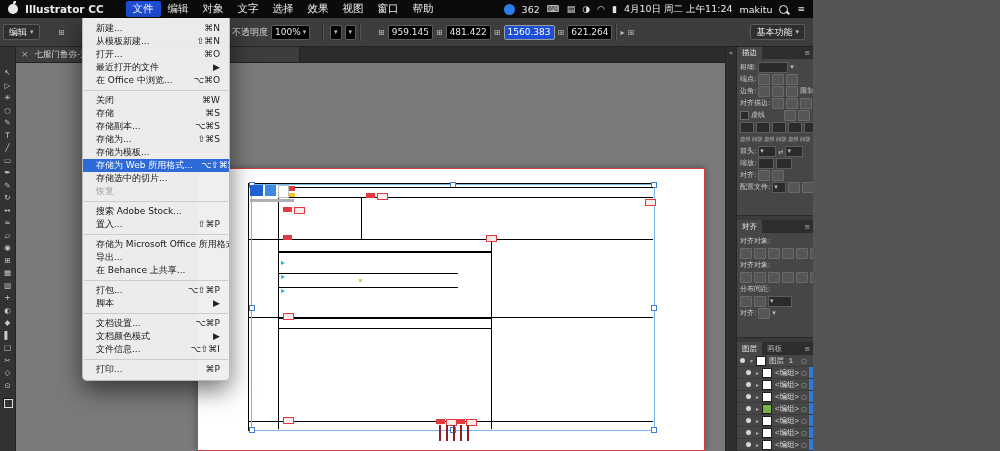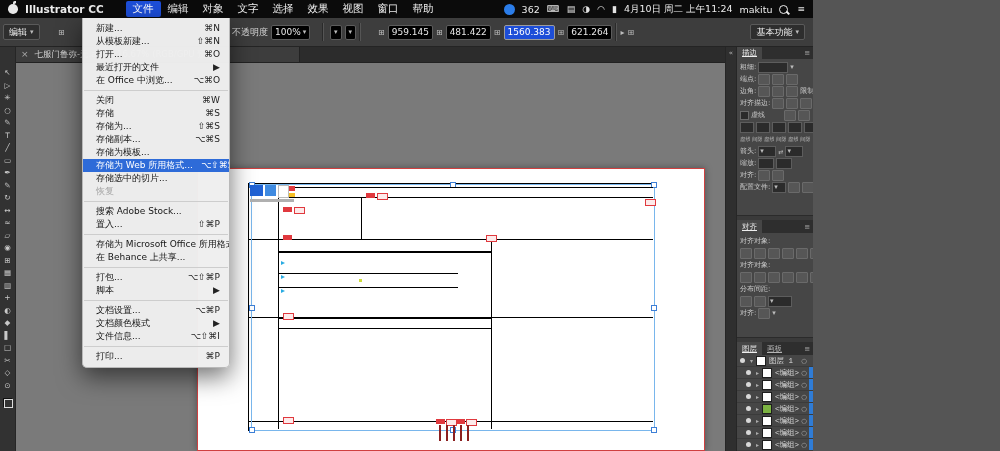--- a/index.html
+++ b/index.html
@@ -54,21 +54,21 @@
   .redm{width:9px;height:5px;border:1px solid #e0393e;background:#fdeaea;position:absolute;}
   .redf{width:9px;height:5px;background:#e0393e;position:absolute;}
   .tick{width:2px;height:16px;background:#8c2020;position:absolute;}
   .cyarrow{width:0;height:0;border-top:2px solid transparent;border-bottom:2px solid transparent;border-left:4px solid #29abe2;position:absolute;}
 
   
   .dock{position:absolute;top:46px;right:0;width:87px;bottom:0;background:#3a3a3a;z-index:8;display:flex;border-left:1px solid #262626;}
   .dock-strip{width:10px;background:#2f2f2f;border-right:1px solid #262626;color:#bbb;font-size:7px;text-align:center;padding-top:3px;}
   .dock-panels{flex:1;display:flex;flex-direction:column;overflow:hidden;}
   .ptabs{height:13px;background:#2e2e2e;display:flex;align-items:center;font-size:7.5px;color:#b5b5b5;flex:none;}
-  .ptab{padding:0 5px;line-height:13px;height:13px;text-decoration:underline;}
+  .ptab{padding:0 5px;line-height:13px;height:13px;}
   .ptab.active{background:#464646;color:#eee;}
   .pmenu{margin-left:auto;padding-right:3px;color:#aaa;font-size:7px;}
   .pbody{background:#464646;padding:2px 3px;border-bottom:1px solid #2b2b2b;}
   .prow{display:flex;align-items:center;gap:2px;font-size:7px;color:#c9c9c9;min-height:12px;white-space:nowrap;}
   .plab{flex:none;}
   .pbtn{width:10px;height:9px;background:#565656;border:1px solid #6a6a6a;border-radius:1px;flex:none;}
   .pfield{background:#2b2b2b;border:1px solid #5d5d5d;height:9px;min-width:10px;font-size:6.5px;color:#ddd;padding:0 1px;line-height:9px;display:inline-flex;align-items:center;gap:1px;}
   .pcheck{width:7px;height:7px;background:#2b2b2b;border:1px solid #6a6a6a;flex:none;}
   .dashlab{width:11px;font-size:5.5px;color:#b5b5b5;text-align:center;overflow:hidden;}
   .grow{flex:1;}
@@ -521,26 +521,26 @@
     <div class="fmsep"></div>
     <div class="fmi">
         <span>关闭</span>
         <span class="sc">⌘W</span>
       </div>
     <div class="fmi">
         <span>存储</span>
         <span class="sc">⌘S</span>
       </div>
     <div class="fmi">
+        <span>存储副本...</span>
+        <span class="sc">⌥⌘S</span>
+      </div>
+    <div class="fmi">
         <span>存储为...</span>
         <span class="sc">⇧⌘S</span>
-      </div>
-    <div class="fmi">
-        <span>存储副本...</span>
-        <span class="sc">⌥⌘S</span>
       </div>
     <div class="fmi">
         <span>存储为模板...</span>
         <span class="sc"></span>
       </div>
     <div class="fmi hl">
         <span>存储为 Web 所用格式...</span>
         <span class="sc">⌥⇧⌘S</span>
       </div>
     <div class="fmi">
@@ -559,20 +559,24 @@
     <div class="fmi">
         <span>置入...</span>
         <span class="sc">⇧⌘P</span>
       </div>
     <div class="fmsep"></div>
     <div class="fmi">
         <span>存储为 Microsoft Office 所用格式...</span>
         <span class="sc"></span>
       </div>
     <div class="fmi">
+        <span>导出...</span>
+        <span class="sc"></span>
+      </div>
+    <div class="fmi">
         <span>在 Behance 上共享...</span>
         <span class="sc"></span>
       </div>
     <div class="fmsep"></div>
     <div class="fmi">
         <span>打包...</span>
         <span class="sc">⌥⇧⌘P</span>
       </div>
     <div class="fmi">
         <span>脚本</span>

